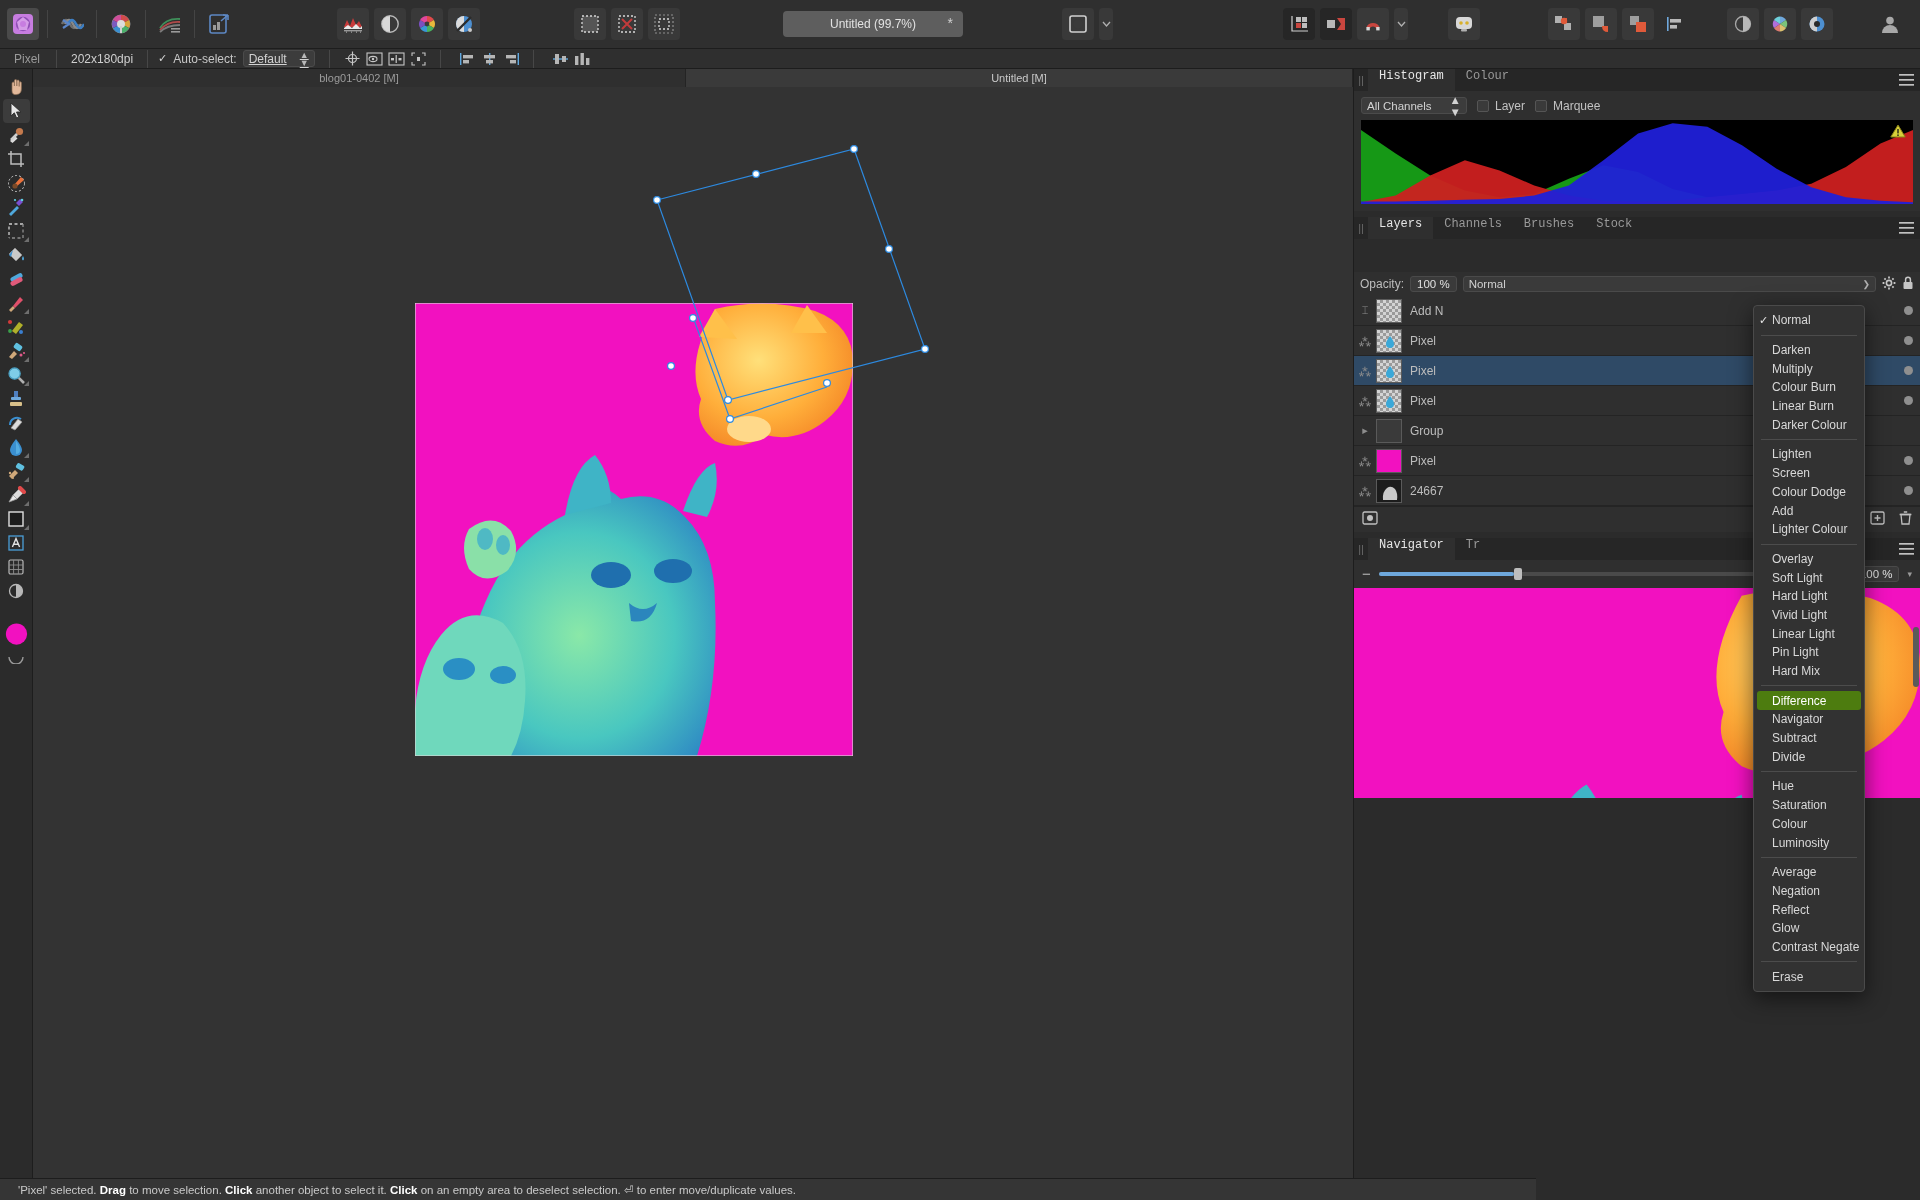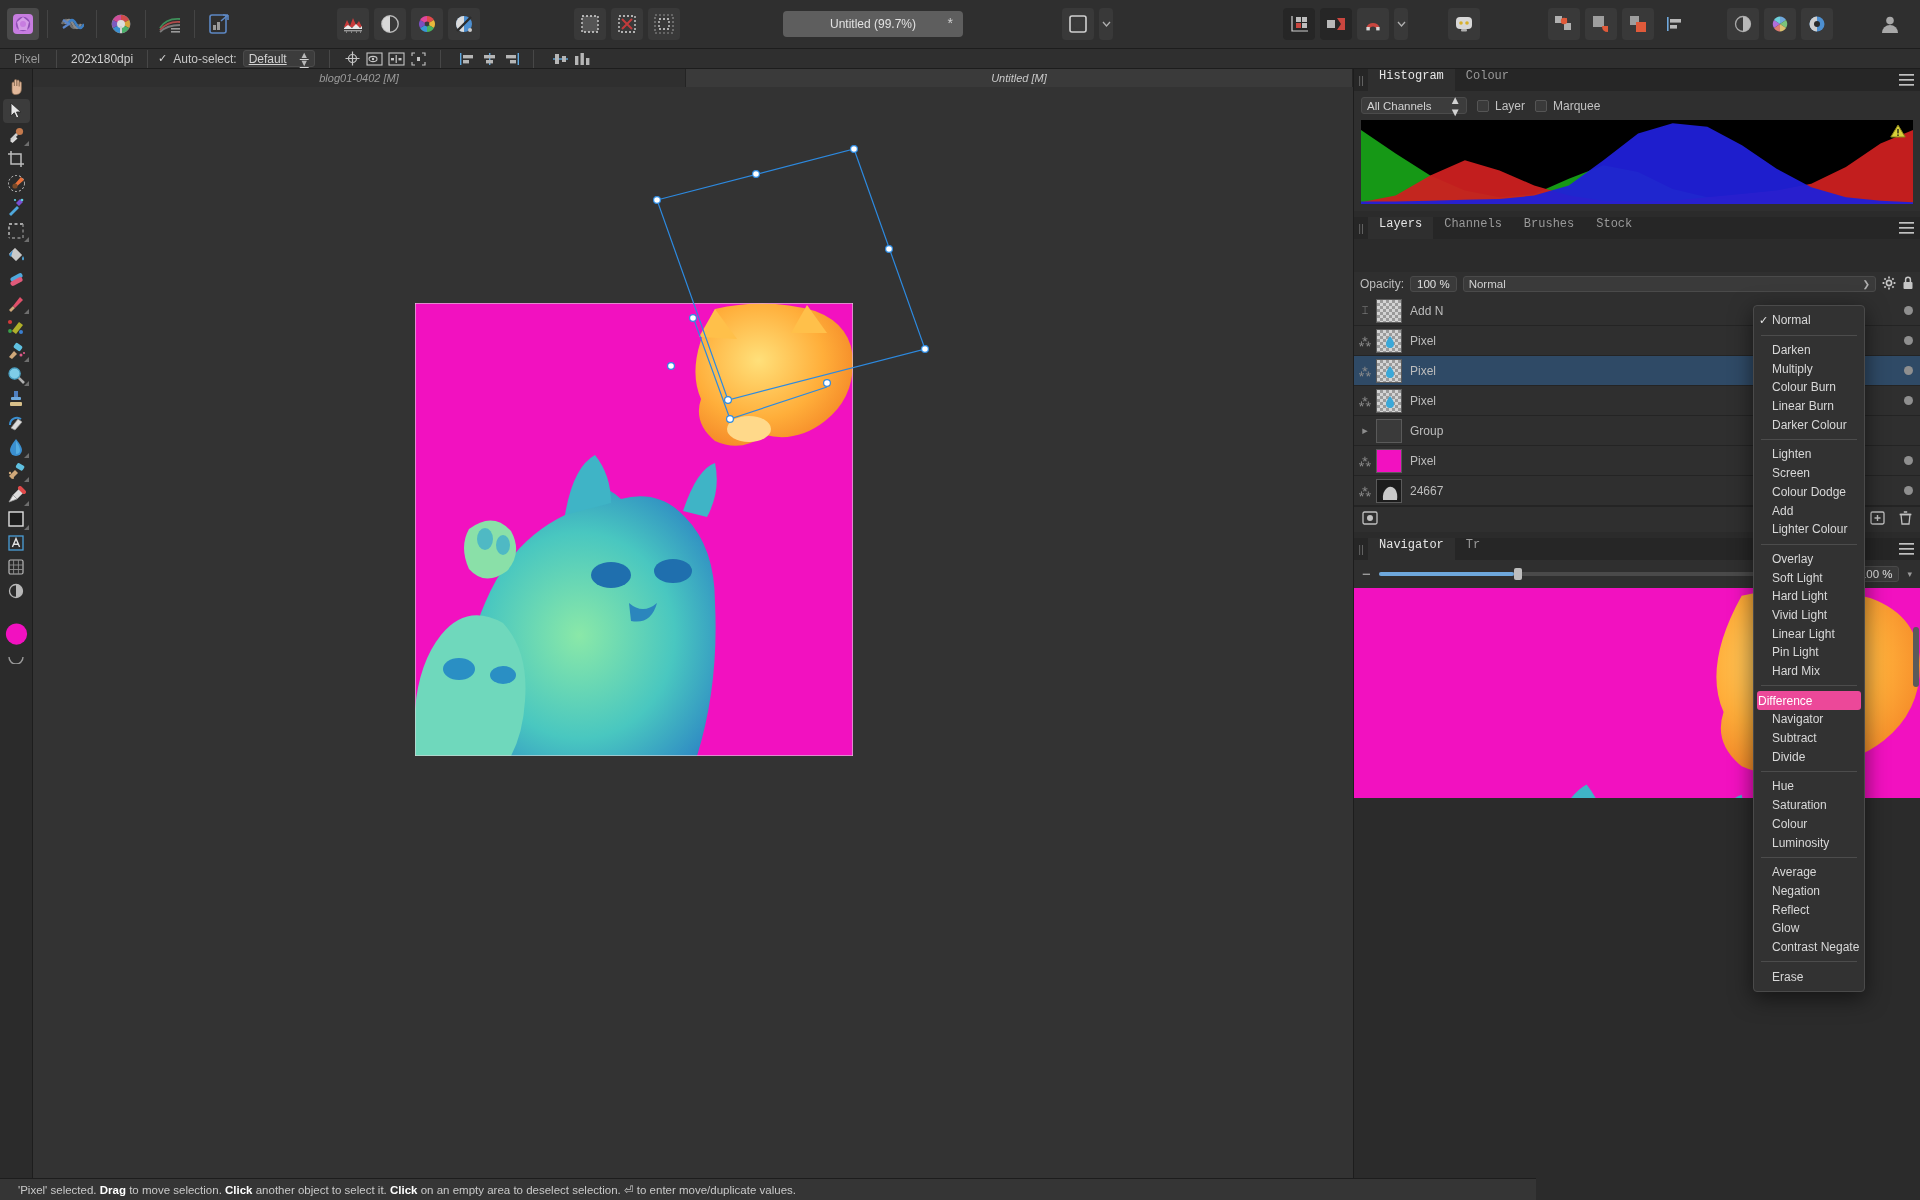--- a/index.html
+++ b/index.html
@@ -71,21 +71,21 @@
   .tool.sel { background: #3c3c3c; }
   .tool .corner { position:absolute; right:1px; bottom:1px; width:0;height:0;
     border-left:5px solid transparent; border-bottom:5px solid #6e6e6e; }
 
   
   .canvas-wrap {
     position: absolute; left: 33px; top: 69px; width: 1320px; height: 1131px;
     background: #333333;
   }
   .tabstrip { position:absolute; left:0; top:0; width:100%; height:18px;
-    background:#0f172a; display:flex; font-size:11px; color:#9b9b9b;font-style:italic; }
+    background:#0f172a; display:flex; font-size:11px; color:#9b9b9b; }
   .dtab { height:18px; display:flex; align-items:center; justify-content:center;
           cursor:pointer; border-right:1px solid #242424;}
   .dtab.a { width: 653px; background:#2f2f2f; }
   .dtab.b { width: 667px; background:#3a3a3a; color:#c9c9c9;}
   .stage { position:absolute; left:0; top:18px; width:1320px; height:1113px; background:#333333; }
 
   
   .photo { position:absolute; left:382px; top:216px; width:438px; height:213px; }
 
   
@@ -150,21 +150,21 @@
 
   
   .menu {
     position:absolute; left:1753px; top:305px; width:112px;
     background:#323232; border:1px solid #4a4a4a; border-radius:4px;
     box-shadow:0 6px 22px rgba(0,0,0,.55); padding:5px 0; z-index:50;
   }
   .mi { height:18.7px; display:flex; align-items:center; padding:0 6px 0 18px;
         font-size:12px; color:#d8d8d8; cursor:pointer; position:relative; white-space:nowrap;}
   .mi.checked::before { content:"✓"; position:absolute; left:5px; font-size:11px; color:#e8e8e8;}
-  .mi.hl { background:#ec4899; color:#fff; border-radius:3px; margin:0 3px; padding-left:1px;}
+  .mi.hl { background:#4d7c0f; color:#fff; border-radius:3px; margin:0 3px; padding-left:15px;}
   .msep { height:1px; background:#4c4c4c; margin:5px 7px; }
 
   
   .status {
     position:absolute; left:0; bottom:0; width:1536px; height:22px;
     background:#353535; border-top:1px solid #1d1d1d;
     display:flex; align-items:center; padding-left:18px; font-size:11.5px; color:#c9c9c9;
   }
   .status b { color:#ffffff; font-weight:bold; }
 

